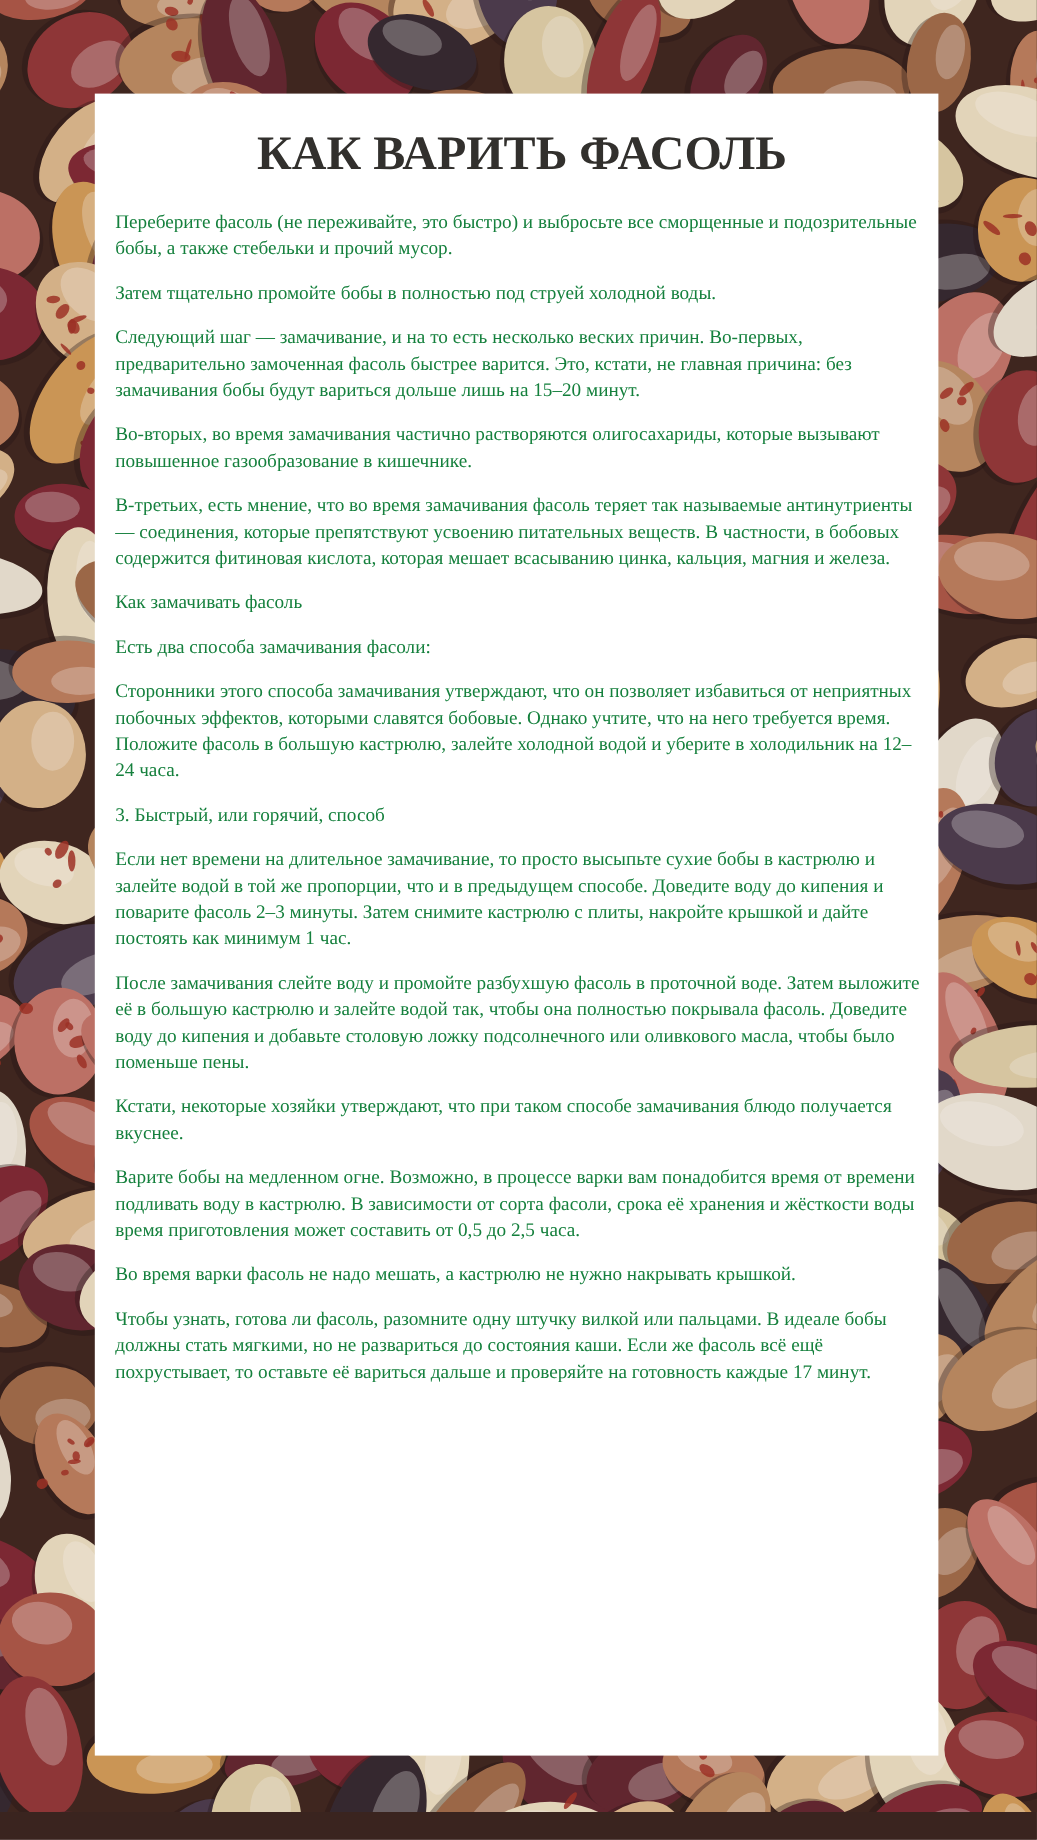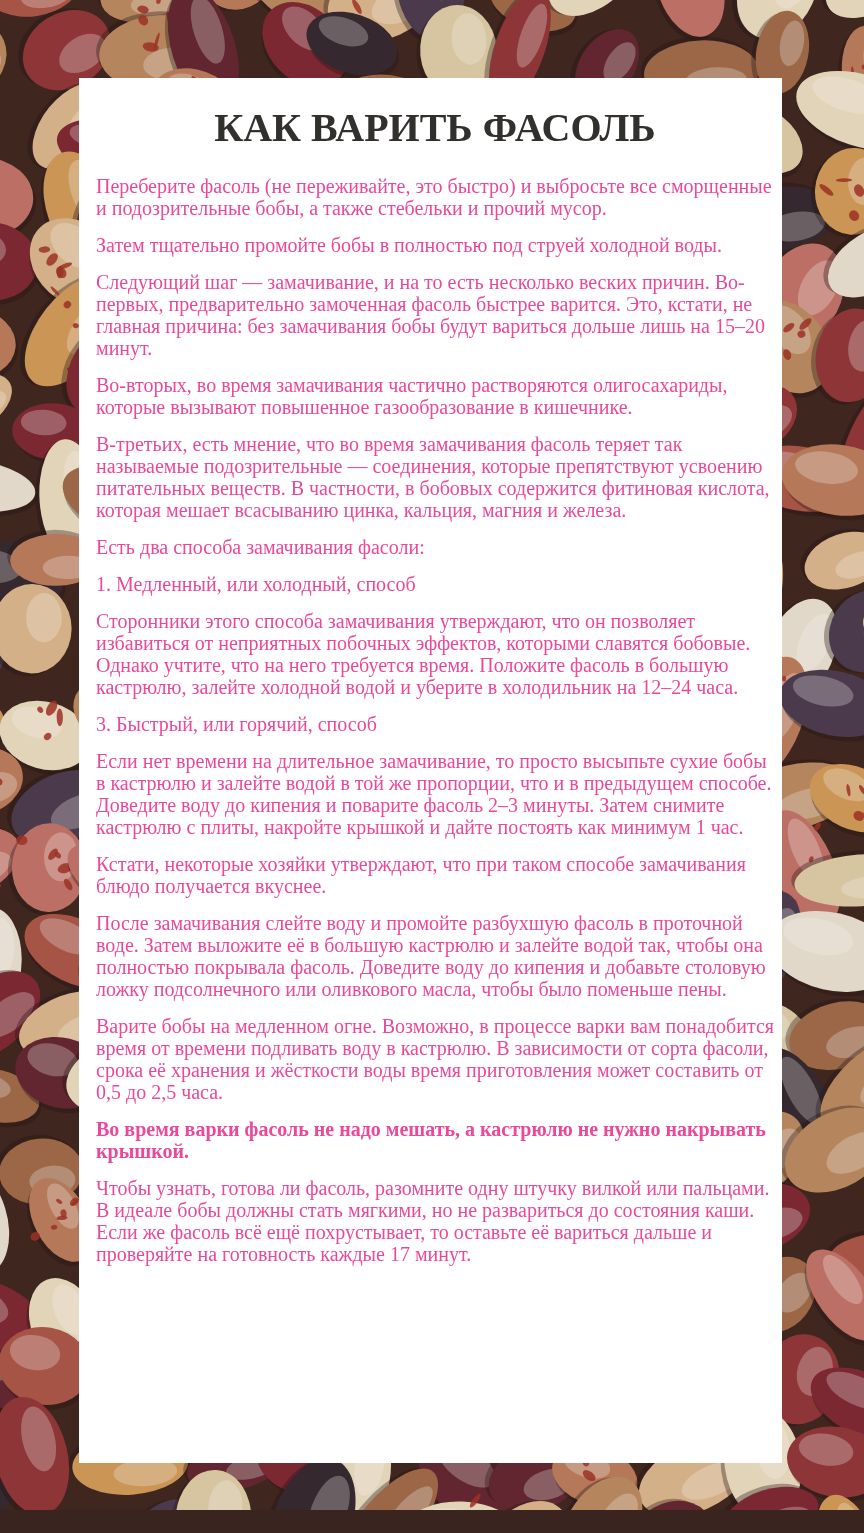--- a/index.html
+++ b/index.html
@@ -44,27 +44,26 @@
     margin: 0 0 24px 0;
     text-align: center;
     font-size: 40px;
     font-weight: bold;
     letter-spacing: 0px;
     color: #32302d;
     font-family: "Liberation Serif", "DejaVu Serif", serif;
   }
   .article-body p {
     margin: 0 0 15px 0;
-    font-size: 20px;
+    font-size: 16px;
     line-height: 22px;
-    color: #ec4899;
+    color: #15803d;
   }
   .article-body p.extra-gap {
     margin-top: 8px;
-    font-weight: bold;
   }
 </style>
 </head>
 <body>
 
 <div class="stage">
 
   <svg id="bean-bg" viewBox="0 0 864 1533" xmlns="http://www.w3.org/2000/svg">
       <rect x="0" y="0" width="864" height="1533" fill="#3a241f"></rect>
       <g transform="translate(-18.6 -35.5) rotate(112.5)">
@@ -1886,27 +1885,27 @@
     </svg>
   <div class="photo-tint"></div>
 
   <div class="card">
     <h1>КАК ВАРИТЬ ФАСОЛЬ</h1>
     <div class="article-body">
         <p>Переберите фасоль (не переживайте, это быстро) и выбросьте все сморщенные и подозрительные бобы, а также стебельки и прочий мусор.</p>
         <p>Затем тщательно промойте бобы в полностью под струей холодной воды.</p>
         <p>Следующий шаг — замачивание, и на то есть несколько веских причин. Во-первых, предварительно замоченная фасоль быстрее варится. Это, кстати, не главная причина: без замачивания бобы будут вариться дольше лишь на 15–20 минут.</p>
         <p>Во-вторых, во время замачивания частично растворяются олигосахариды, которые вызывают повышенное газообразование в кишечнике.</p>
-        <p>В-третьих, есть мнение, что во время замачивания фасоль теряет так называемые подозрительные — соединения, которые препятствуют усвоению питательных веществ. В частности, в бобовых содержится фитиновая кислота, которая мешает всасыванию цинка, кальция, магния и железа.</p>
+        <p>В-третьих, есть мнение, что во время замачивания фасоль теряет так называемые антинутриенты — соединения, которые препятствуют усвоению питательных веществ. В частности, в бобовых содержится фитиновая кислота, которая мешает всасыванию цинка, кальция, магния и железа.</p>
+        <p>Как замачивать фасоль</p>
         <p>Есть два способа замачивания фасоли:</p>
-        <p>1. Медленный, или холодный, способ</p>
         <p>Сторонники этого способа замачивания утверждают, что он позволяет избавиться от неприятных побочных эффектов, которыми славятся бобовые. Однако учтите, что на него требуется время. Положите фасоль в большую кастрюлю, залейте холодной водой и уберите в холодильник на 12–24 часа.</p>
         <p>3. Быстрый, или горячий, способ</p>
         <p>Если нет времени на длительное замачивание, то просто высыпьте сухие бобы в кастрюлю и залейте водой в той же пропорции, что и в предыдущем способе. Доведите воду до кипения и поварите фасоль 2–3 минуты. Затем снимите кастрюлю с плиты, накройте крышкой и дайте постоять как минимум 1 час.</p>
+        <p>После замачивания слейте воду и промойте разбухшую фасоль в проточной воде. Затем выложите её в большую кастрюлю и залейте водой так, чтобы она полностью покрывала фасоль. Доведите воду до кипения и добавьте столовую ложку подсолнечного или оливкового масла, чтобы было поменьше пены.</p>
         <p>Кстати, некоторые хозяйки утверждают, что при таком способе замачивания блюдо получается вкуснее.</p>
-        <p>После замачивания слейте воду и промойте разбухшую фасоль в проточной воде. Затем выложите её в большую кастрюлю и залейте водой так, чтобы она полностью покрывала фасоль. Доведите воду до кипения и добавьте столовую ложку подсолнечного или оливкового масла, чтобы было поменьше пены.</p>
         <p>Варите бобы на медленном огне. Возможно, в процессе варки вам понадобится время от времени подливать воду в кастрюлю. В зависимости от сорта фасоли, срока её хранения и жёсткости воды время приготовления может составить от 0,5 до 2,5 часа.</p>
         <p class="extra-gap">Во время варки фасоль не надо мешать, а кастрюлю не нужно накрывать крышкой.</p>
         <p>Чтобы узнать, готова ли фасоль, разомните одну штучку вилкой или пальцами. В идеале бобы должны стать мягкими, но не развариться до состояния каши. Если же фасоль всё ещё похрустывает, то оставьте её вариться дальше и проверяйте на готовность каждые 17 минут.</p>
       </div>
   </div>
 
 </div>
 
 </body></html>

